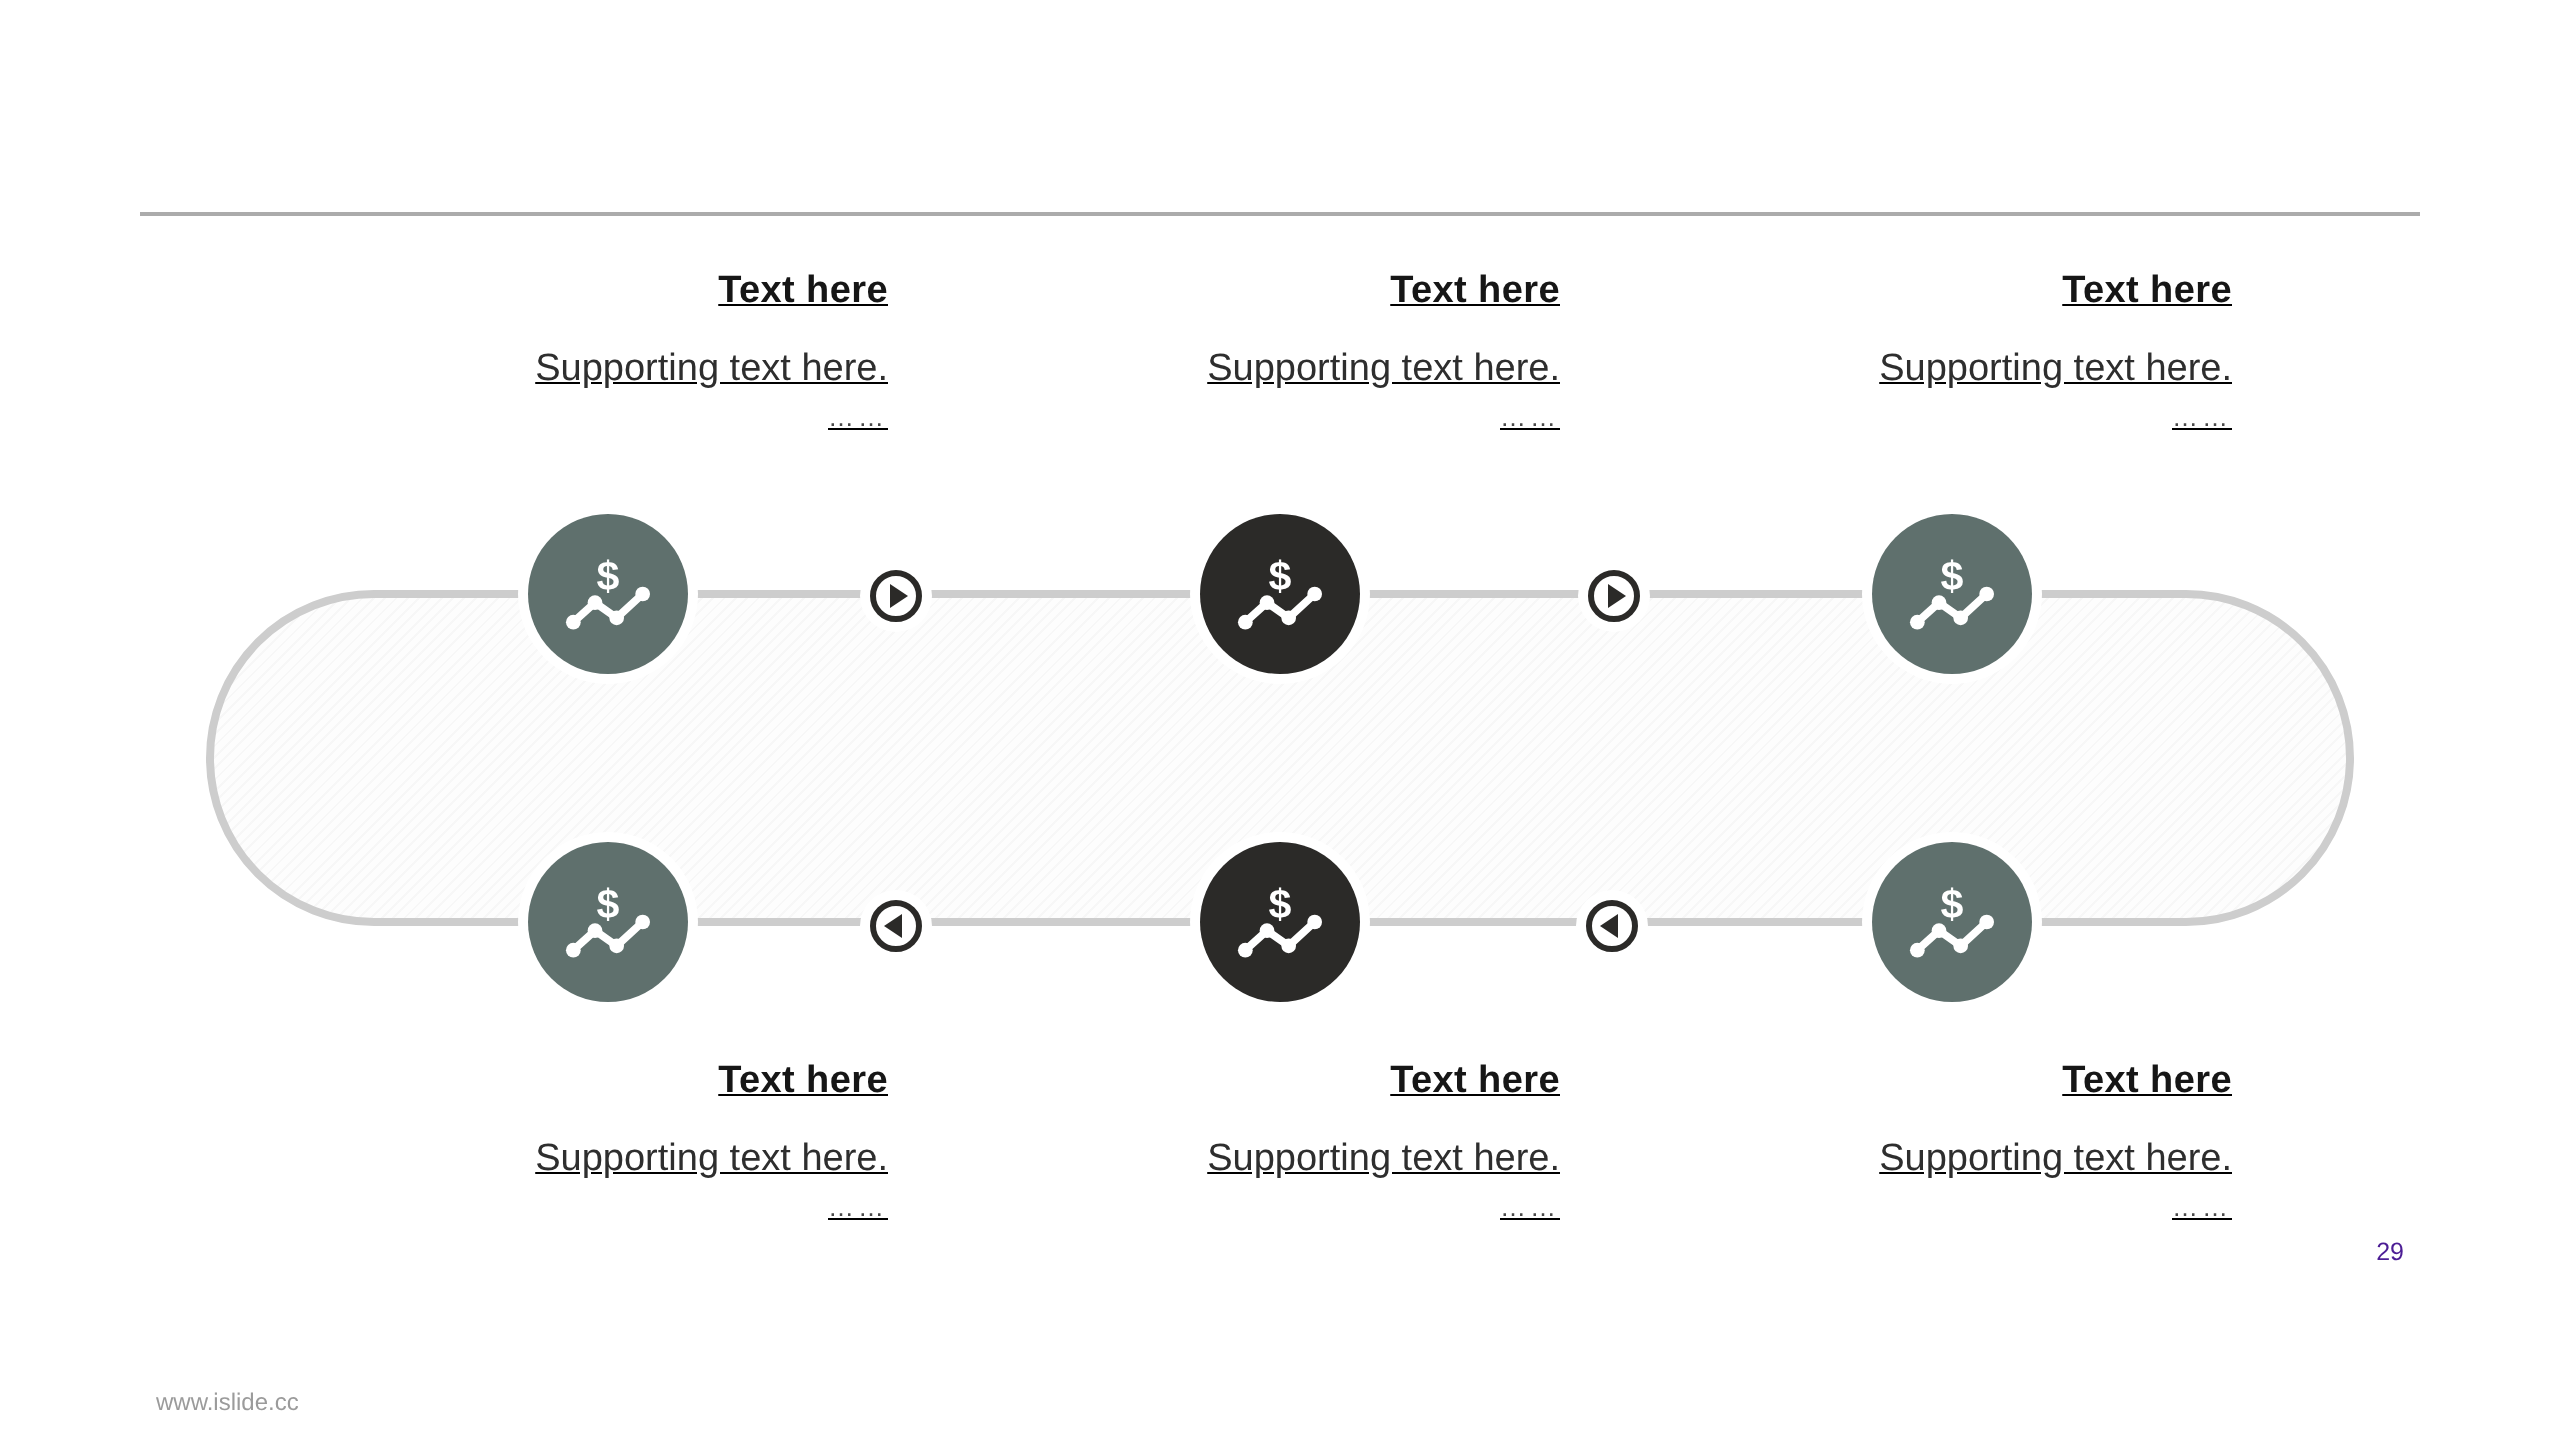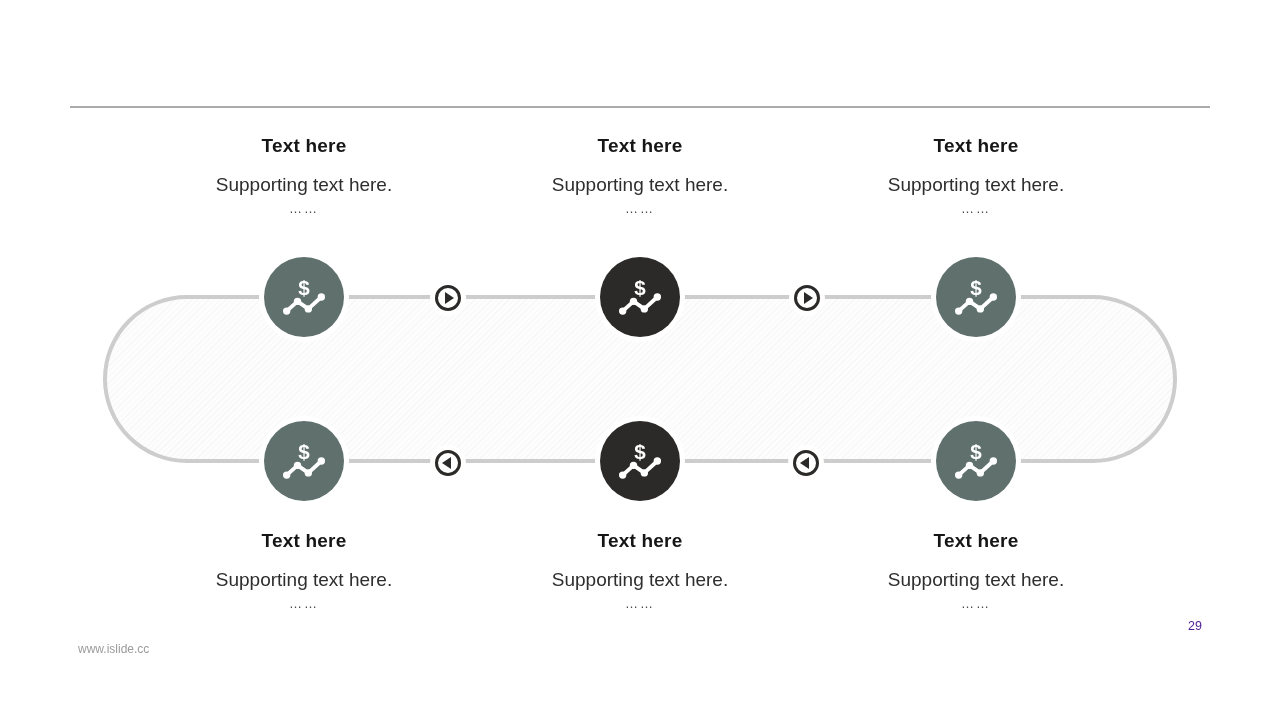--- a/index.html
+++ b/index.html
@@ -32,29 +32,29 @@
            border: 3px solid var(--dark, #2b2a28); background: #ffffff;
            box-shadow: 0 0 0 5px #ffffff; z-index: 3;
            display: flex; align-items: center; justify-content: center; }
   .tri { width: 0; height: 0; }
   .tri-right { border-top: 6px solid transparent; border-bottom: 6px solid transparent;
                border-left: 9px solid var(--dark, #2b2a28); margin-left: 3px; }
   .tri-left  { border-top: 6px solid transparent; border-bottom: 6px solid transparent;
                border-right: 9px solid var(--dark, #2b2a28); margin-right: 3px; }
 
   
-  .textblock { position: absolute; width: 280px; text-align: center; z-index: 4; }
+  .textblock { position: absolute; width: 280px; text-align: right; z-index: 4; text-decoration: underline; }
   .tb-title { font-size: 19px; font-weight: bold; color: #161616; line-height: 24px;
               letter-spacing: 0.2px; }
   .tb-sub   { margin-top: 18px; font-size: 19px; color: #2e2e2e; line-height: 18px; }
   .tb-dots  { margin-top: 7px; font-size: 13px; color: #4a4a4a; line-height: 16px;
               letter-spacing: 2px; }
 
   
-  .footer-url  { position: absolute; left: 78px; top: 642px; font-size: 12px; color: #9b9b9b; }
+  .footer-url  { position: absolute; left: 78px; top: 694px; font-size: 12px; color: #9b9b9b; }
   .page-number { position: absolute; right: 78px; top: 619px; font-size: 12.5px; color: #4c1d95; }
 </style>
 </head>
 <body>
 
 <div class="slide">
 
   <div class="divider"></div>
 
   <div class="textblock" style="left:164px; top:134px;">

